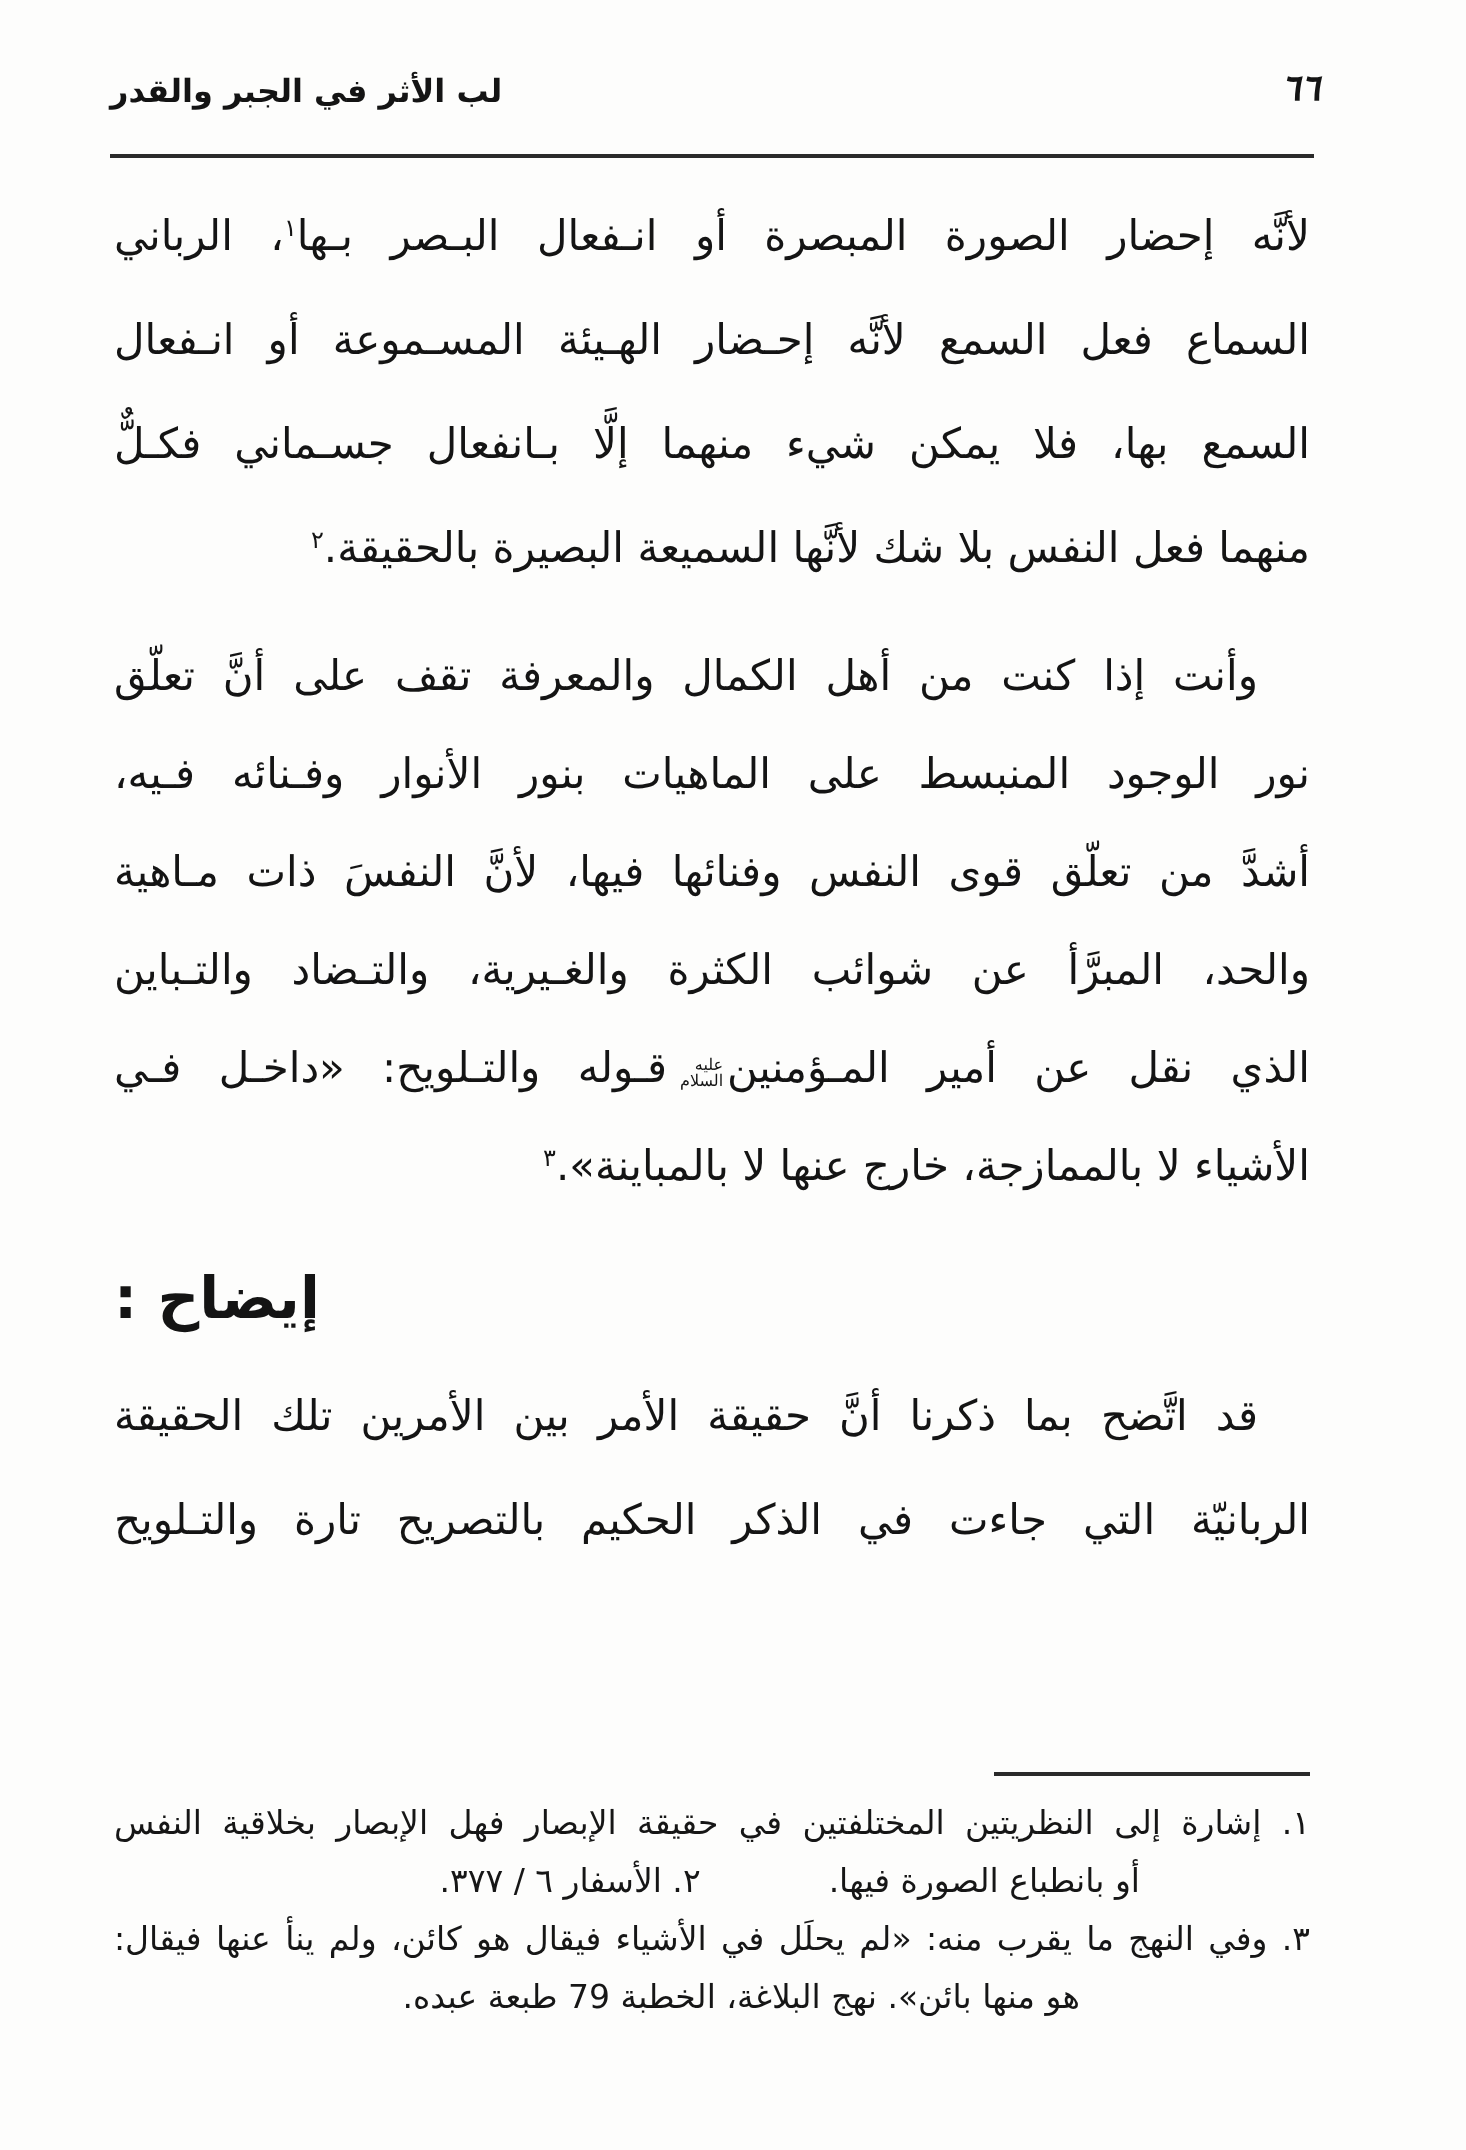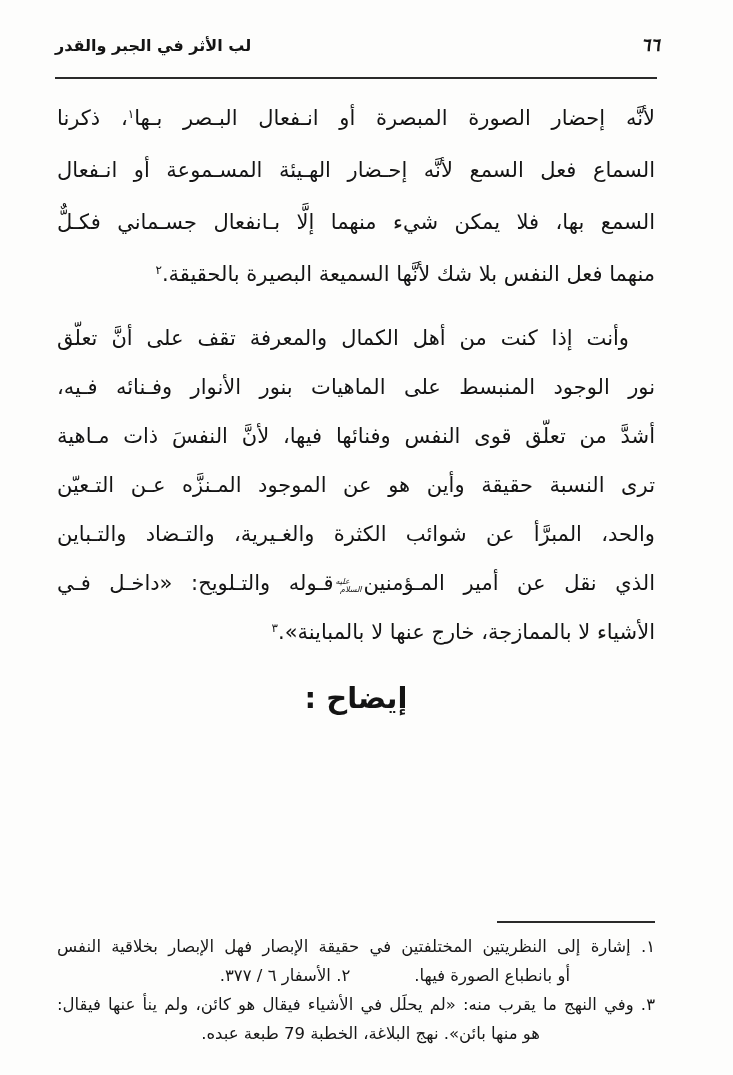--- a/index.html
+++ b/index.html
@@ -41,32 +41,31 @@
   .line.last{text-align-last:right;}
   .line.indent{padding-right:26px;}
   .p1{margin-bottom:14px;}
   .p2{margin-bottom:18px;}
   .sup{
     font-size:12px;vertical-align:7px;line-height:0;
     letter-spacing:0;
   }
   .honorific{
     display:inline-block;width:26px;font-size:8px;line-height:8px;
-    text-align:left;vertical-align:-2px;margin:0 2px;
+    text-align:right;vertical-align:-2px;margin:0 2px;
     white-space:normal;
-    font-style:italic;
   }
   .section-heading{
     font-size:29px;font-weight:bold;
-    text-align:center;line-height:46px;height:46px;
+    text-align:left;line-height:46px;height:46px;
     margin-bottom:10px;
   }
   
   .footer{
-    position:absolute;top:921px;right:78px;left:57px;
+    position:absolute;top:886px;right:78px;left:57px;
   }
   .fn-rule{
     width:158px;height:2px;background:#2a2a2a;margin-bottom:9px;
   }
   .fn{
     font-size:16.5px;line-height:29px;color:#161616;
   }
   .fn.justify{text-align:justify;text-align-last:justify;}
   .fn-row{display:flex;align-items:baseline;}
   .fn-row .fn-cont{margin-right:85px;}
@@ -80,38 +79,41 @@
 
   <div class="hdr">
     <div class="pagenum">٦٦</div>
     <div class="booktitle">لب الأثر في الجبر والقدر</div>
   </div>
   <div class="hdr-rule"></div>
 
   <div class="main">
 
     <div class="p1">
-      <div class="line"><span>لأنَّه إحضار الصورة المبصرة أو انـفعال البـصر بـها</span><span class="sup">١</span><span>، ذكرنا</span></div>
+      <div class="line"><span>لأنَّه إحضار الصورة المبصرة أو انـفعال البـصر بـها</span><span class="sup">١</span><span>، الرباني</span></div>
       <div class="line">السماع فعل السمع لأنَّه إحـضار الهـيئة المسـموعة أو انـفعال</div>
       <div class="line">السمع بها، فلا يمكن شيء منهما إلَّا بـانفعال جسـماني فكـلٌّ</div>
       <div class="line last"><span>منهما فعل النفس بلا شك لأنَّها السميعة البصيرة بالحقيقة.</span><span class="sup">٢</span></div>
     </div>
 
     <div class="p2">
       <div class="line indent">وأنت إذا كنت من أهل الكمال والمعرفة تقف على أنَّ تعلّق</div>
       <div class="line">نور الوجود المنبسط على الماهيات بنور الأنوار وفـنائه فـيه،</div>
       <div class="line">أشدَّ من تعلّق قوى النفس وفنائها فيها، لأنَّ النفسَ ذات مـاهية</div>
-      <div class="line">ترى النسبة حقيقة وأين هو عن الموجود المـنزَّه عـن التـعيّن</div>
       <div class="line">والحد، المبرَّأ عن شوائب الكثرة والغـيرية، والتـضاد والتـباين</div>
       <div class="line"><span>الذي نقل عن أمير المـؤمنين</span><span class="honorific">عليه السلام</span><span>قـوله والتـلويح: «داخـل فـي</span></div>
       <div class="line last"><span>الأشياء لا بالممازجة، خارج عنها لا بالمباينة».</span><span class="sup">٣</span></div>
     </div>
 
     <div class="section-heading">إيضاح :</div>
 
+    <div class="p3">
+      <div class="line indent">قد اتَّضح بما ذكرنا أنَّ حقيقة الأمر بين الأمرين تلك الحقيقة</div>
+      <div class="line">الربانيّة التي جاءت في الذكر الحكيم بالتصريح تارة والتـلويح</div>
+    </div>
 
   </div>
 
   <div class="footer">
     <div class="fn-rule"></div>
     <div class="fn justify">١. إشارة إلى النظريتين المختلفتين في حقيقة الإبصار فهل الإبصار بخلاقية النفس</div>
     <div class="fn fn-row">
       <span class="fn-cont">أو بانطباع الصورة فيها.</span>
       <span class="fn-2">٢. الأسفار ٦ / ٣٧٧.</span>
     </div>

